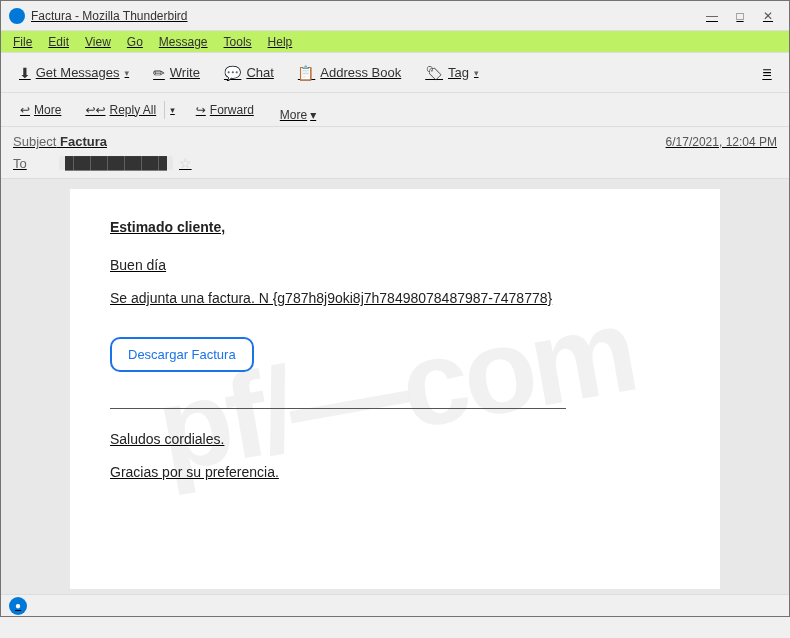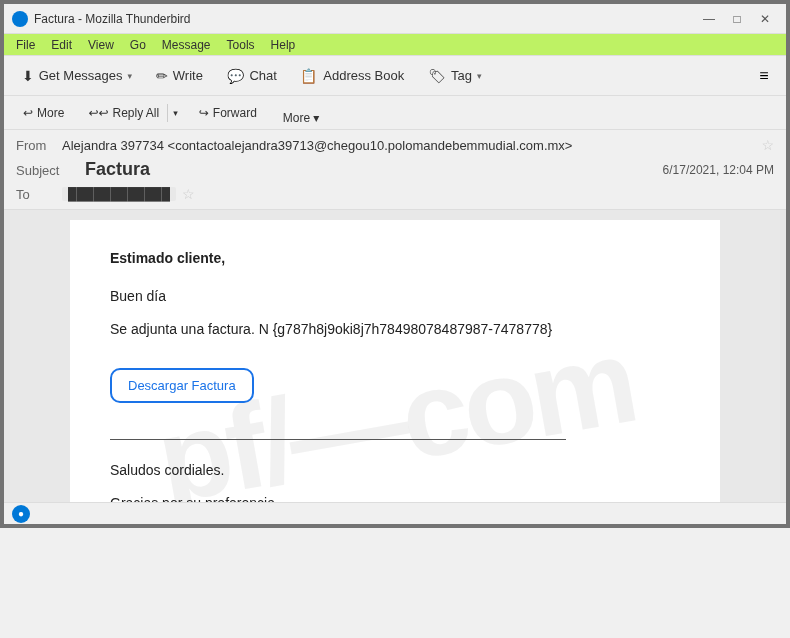--- a/index.html
+++ b/index.html
@@ -8,25 +8,26 @@
       font-size: 13px;
       background: #f0f0f0;
       width: 790px;
       height: 638px;
       overflow: hidden;
     }
 
     
     .window {
       width: 790px;
-      height: 528px;
-      border: 4px solid #737373;
+      height: 617px;
+      border: 1px solid #737373;
       display: flex;
       flex-direction: column;
       background: #f0f0f0;
+      text-decoration: underline;
     }
 
     .title-bar {
       background: #f0f0f0;
       height: 30px;
       display: flex;
       align-items: center;
       justify-content: space-between;
       padding: 0 8px;
       border-bottom: 1px solid #ddd;
@@ -252,23 +253,23 @@
       padding: 3px 0;
     }
 
     .subject-label {
       color: #666;
       font-size: 13px;
     }
 
     .subject-value {
       font-weight: bold;
-      font-size: 18px;
-      color: #333;
-      margin-left: 22px;
+      font-size: 13px;
+      color: #333;
+      margin-left: 0;
     }
 
     .date-value {
       color: #555;
       font-size: 12px;
     }
 
     .to-row {
       display: flex;
       align-items: center;
@@ -484,28 +485,20 @@
         <span>↪</span>
         <span>Forward</span>
       </button>
       <button class="more-btn">
         <span>More</span>
         <span>▾</span>
       </button>
     </div>
 
     <div class="email-meta">
-      <div class="from-row">
-        <span class="from-label">From</span>
-        <span class="from-value">
-          <span>Alejandra 397734</span>
-          <span>&lt;contactoalejandra39713@chegou10.polomandebemmudial.com.mx&gt;</span>
-        </span>
-        <span class="star-icon">☆</span>
-      </div>
       <div class="subject-row">
         <div>
           <span class="subject-label">Subject</span>
           <span class="subject-value">Factura</span>
         </div>
         <span class="date-value">6/17/2021, 12:04 PM</span>
       </div>
       <div class="to-row">
         <span class="to-label">To</span>
         <span class="to-value">████████████</span>

